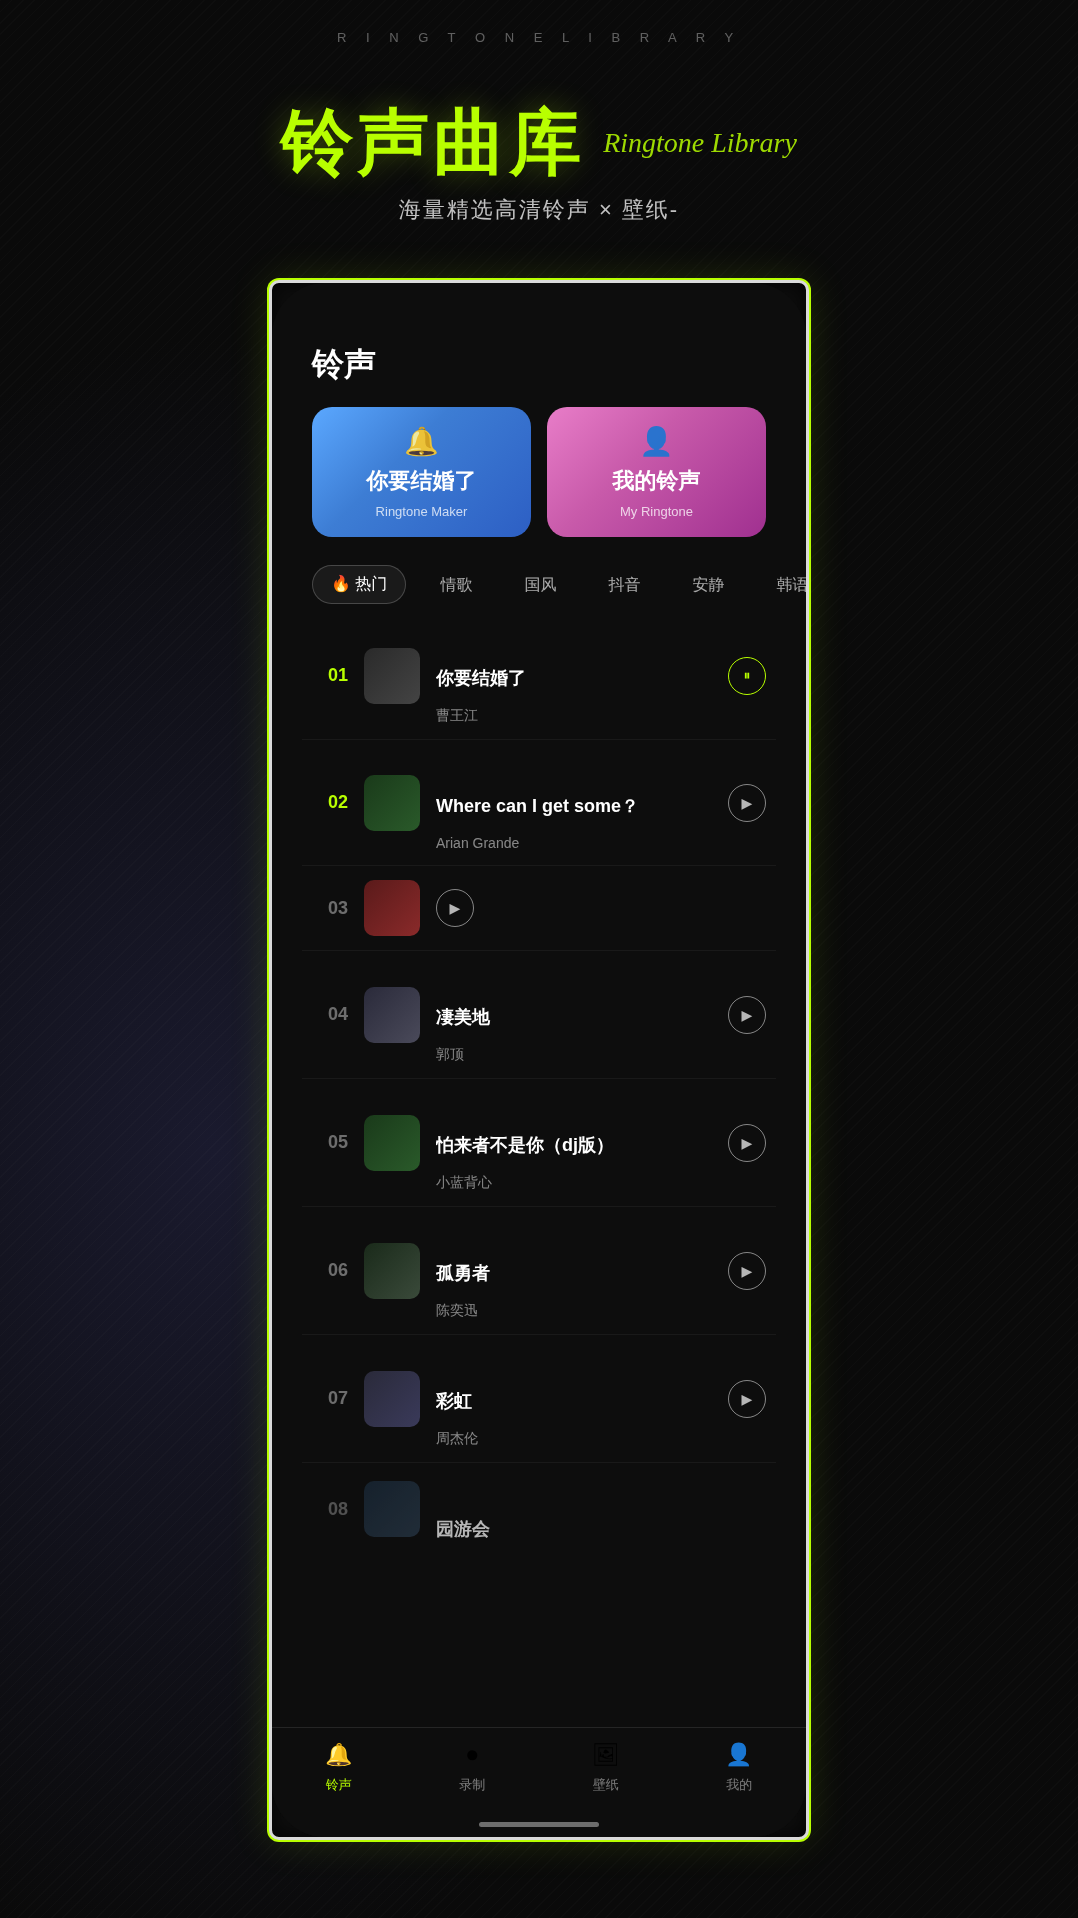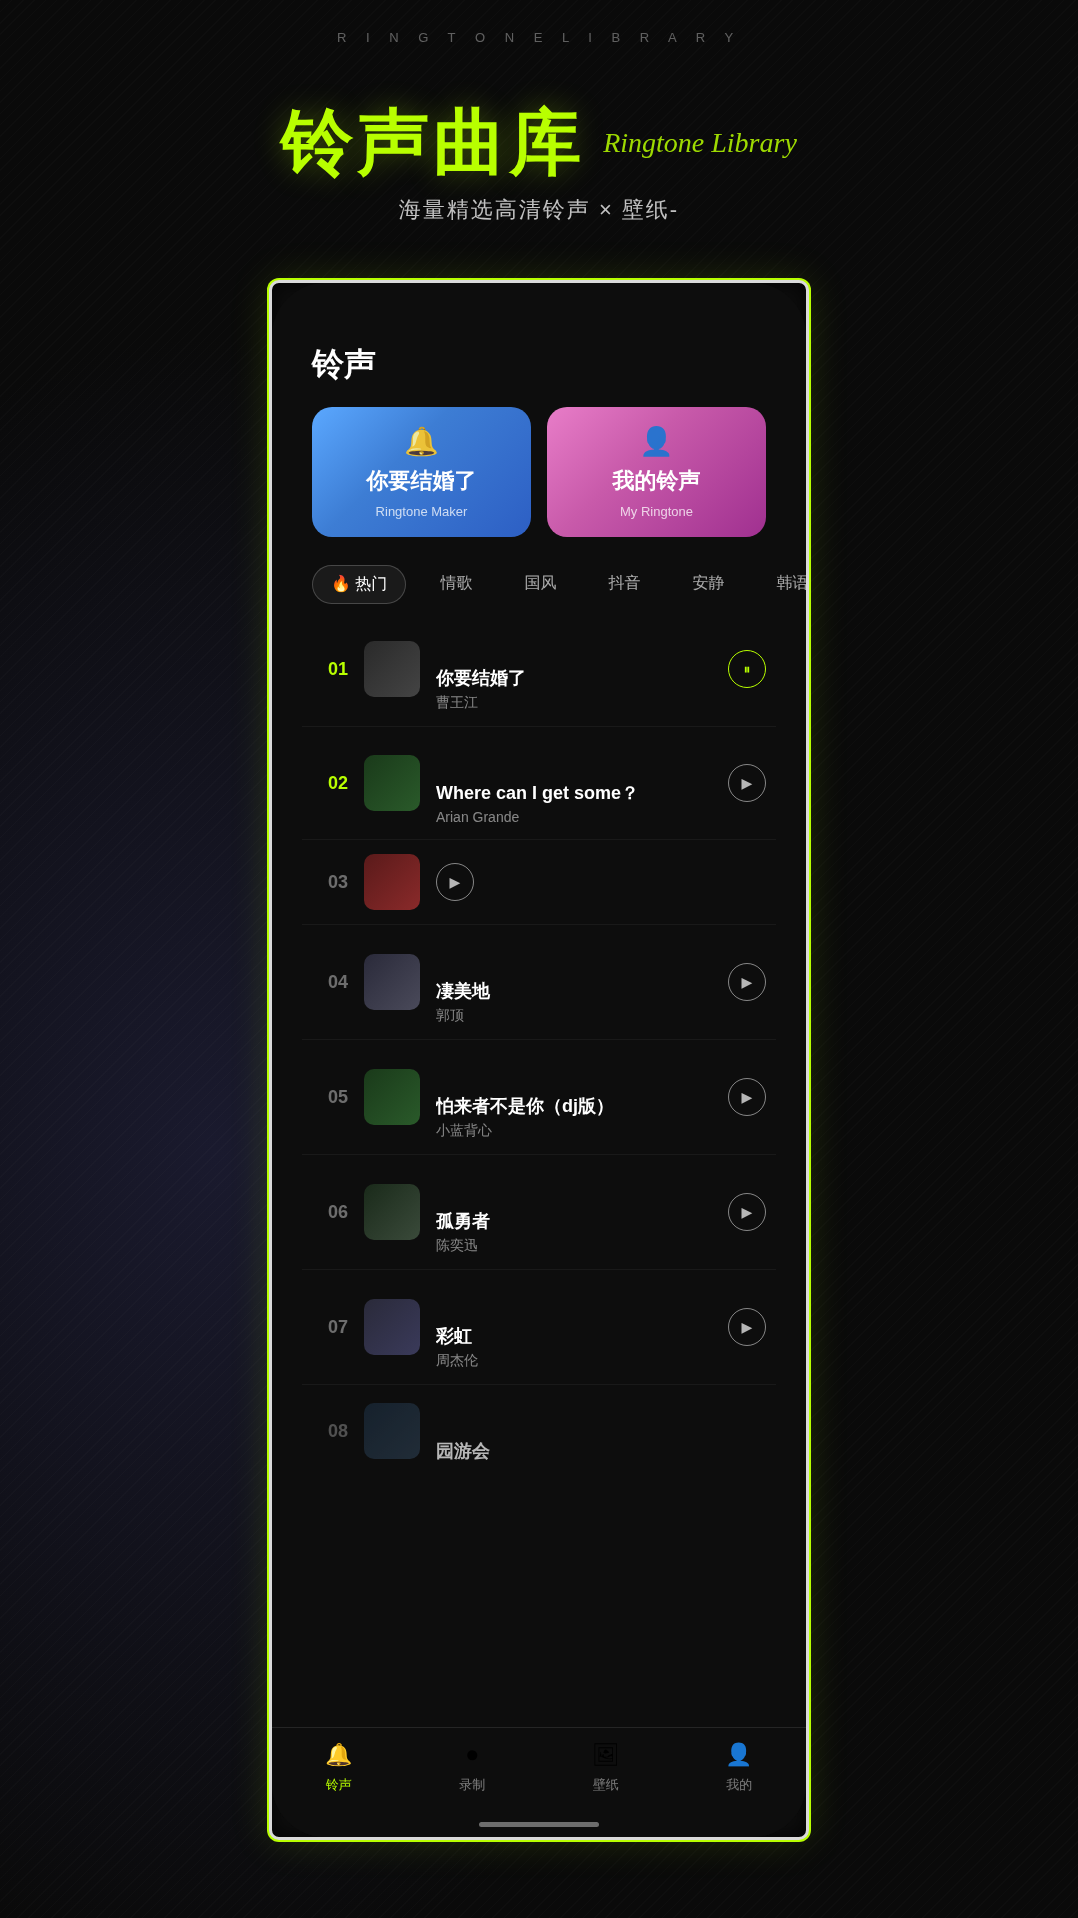--- a/index.html
+++ b/index.html
@@ -172,21 +172,21 @@
     }
 
     .card-title-en {
       font-size: 13px;
       color: rgba(255,255,255,0.75);
     }
 
     
     .category-tabs {
       display: flex;
-      align-items: flex-start;
+      align-items: flex-end;
       padding: 8px 40px;
       gap: 16px;
       overflow: hidden;
     }
 
     .tab-item {
       padding: 8px 18px;
       border-radius: 20px;
       font-size: 16px;
       color: rgba(255,255,255,0.65);
@@ -249,21 +249,21 @@
       color: #fff;
       white-space: nowrap;
       overflow: hidden;
       text-overflow: ellipsis;
       margin-top: 40px;
     }
 
     .song-artist {
       font-size: 14px;
       color: rgba(255,255,255,0.5);
-      margin-top: 4px;
+      margin-top: 17px;
     }
 
     .play-btn {
       width: 38px;
       height: 38px;
       border-radius: 50%;
       border: 1.5px solid rgba(255,255,255,0.5);
       display: flex;
       align-items: center;
       justify-content: center;

